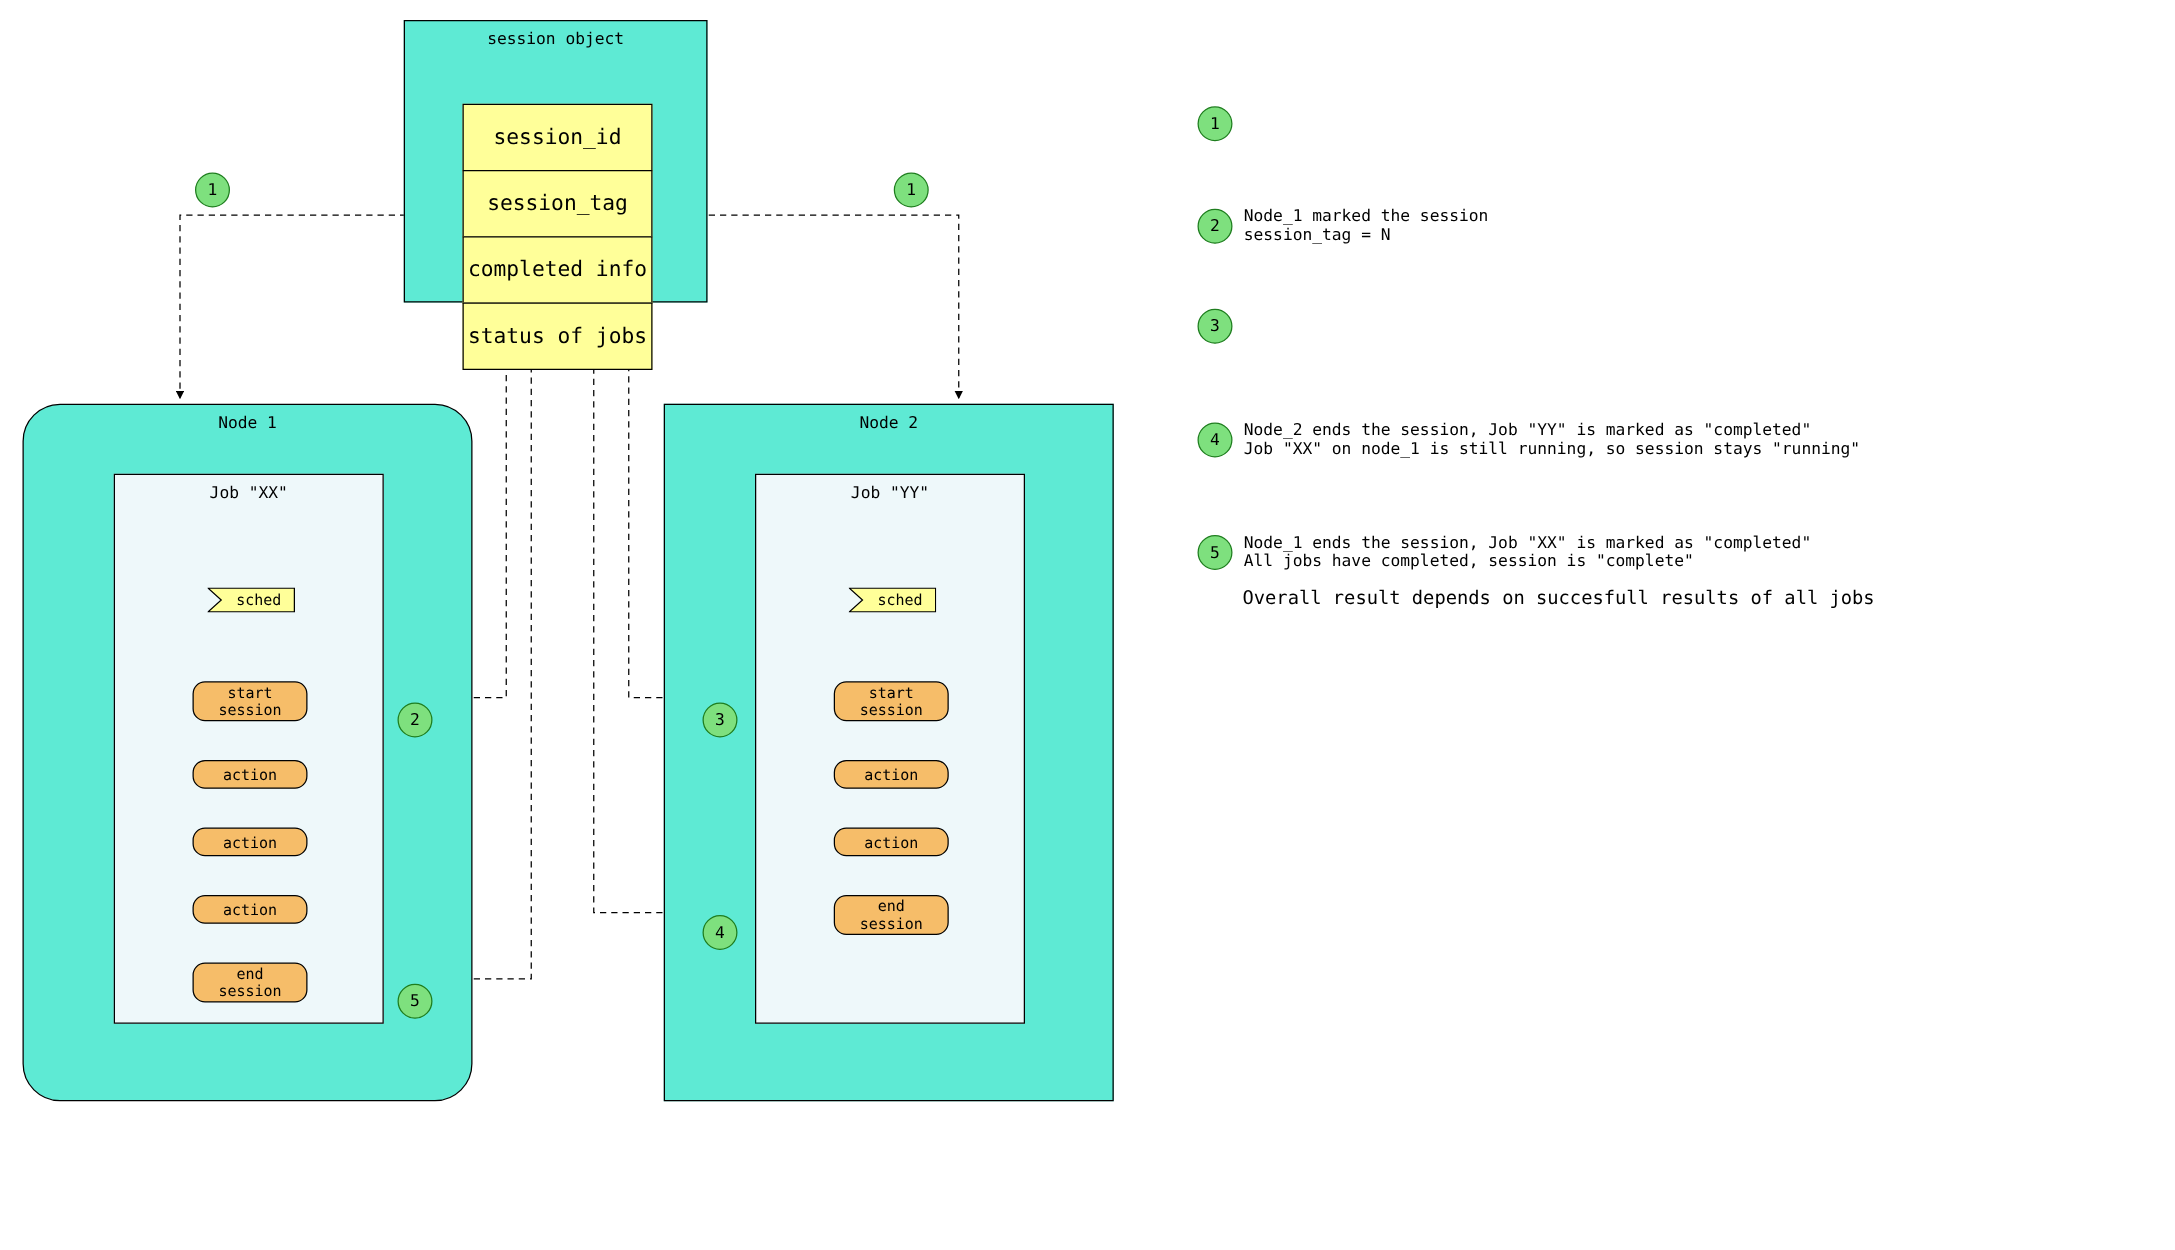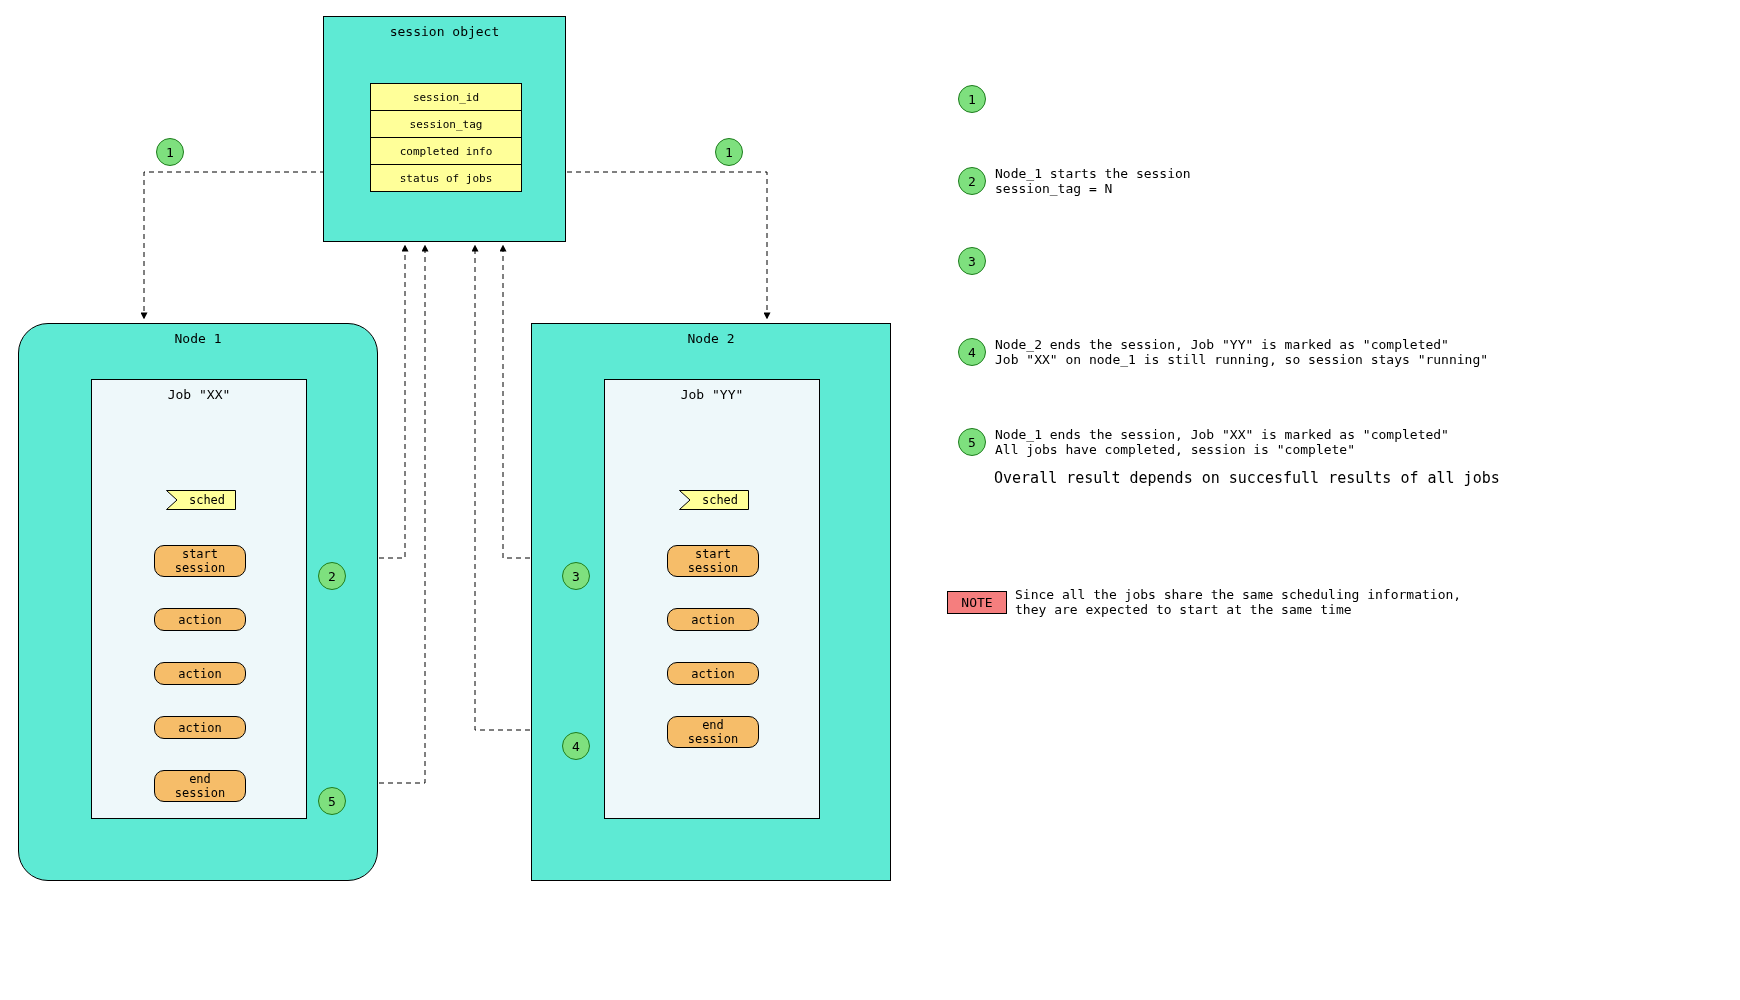--- a/index.html
+++ b/index.html
@@ -6,25 +6,25 @@
   .canvas{
     position:relative;width:1740px;height:1000px;background:#ffffff;
     font-family:"DejaVu Sans Mono","Liberation Mono",monospace;color:#000;overflow:hidden;
   }
   .connectors{position:absolute;left:0;top:0;pointer-events:none;}
   .box{position:absolute;border:1px solid #000;background:#5eead4;box-sizing:border-box;}
   .box-title{position:absolute;top:7px;left:0;right:0;text-align:center;font-size:13px;}
   .job{position:absolute;border:1px solid #000;background:#eef8fa;box-sizing:border-box;}
   .field-col{position:absolute;}
   .field{
-    height:28px;box-sizing:border-box;border:1px solid #000;background:#ffff99;
-    display:flex;align-items:center;justify-content:center;font-size:11px;
+    height:54px;box-sizing:border-box;border:1px solid #000;background:#ffff99;
+    display:flex;align-items:center;justify-content:center;font-size:17px;
   }
   .field + .field{margin-top:-1px;}
-  .flag{position:absolute;width:70px;height:20px;margin-top:20px;}
+  .flag{position:absolute;width:70px;height:20px;}
   .flag svg{position:absolute;left:0;top:0;}
   .flag polygon{fill:#ffff99;stroke:#000;stroke-width:1;}
   .flag-label{
     position:absolute;left:0;top:0;width:70px;height:20px;box-sizing:border-box;
     display:flex;align-items:center;justify-content:center;padding-left:12px;font-size:12px;
   }
   .step{
     position:absolute;width:92px;box-sizing:border-box;background:#f6bd69;border:1px solid #000;
     border-radius:10px;display:flex;align-items:center;justify-content:center;
     font-size:12px;line-height:14px;text-align:center;white-space:pre-line;
@@ -132,38 +132,33 @@
   <div class="num-circle" style="left:318px;top:562px;">2</div>
   <div class="num-circle" style="left:562px;top:562px;">3</div>
   <div class="num-circle" style="left:562px;top:732px;">4</div>
   <div class="num-circle" style="left:318px;top:787px;">5</div>
 
   <div class="annotation" style="left:958px;top:85px;">
     <div class="num-circle">1</div>
   </div>
   <div class="annotation" style="left:958px;top:166px;">
     <div class="num-circle">2</div>
-    <div class="ann-text">Node_1 starts the session
+    <div class="ann-text">Node_1 marked the session
 session_tag = N</div>
   </div>
   <div class="annotation" style="left:958px;top:247px;">
     <div class="num-circle">3</div>
   </div>
   <div class="annotation" style="left:958px;top:337px;">
     <div class="num-circle">4</div>
     <div class="ann-text">Node_2 ends the session, Job "YY" is marked as "completed"
 Job "XX" on node_1 is still running, so session stays "running"</div>
   </div>
   <div class="annotation" style="left:958px;top:427px;">
     <div class="num-circle">5</div>
     <div class="ann-text">Node_1 ends the session, Job "XX" is marked as "completed"
 All jobs have completed, session is "complete"</div>
   </div>
 
   <div class="ann-footnote" style="left:994px;top:471px;">Overall result depends on succesfull results of all jobs</div>
 
-  <div class="note-row" style="left:947px;top:587px;">
-    <div class="note-badge">NOTE</div>
-    <div class="ann-text">Since all the jobs share the same scheduling information,
-they are expected to start at the same time</div>
-  </div>
 
 </div>
 
 </body></html>

